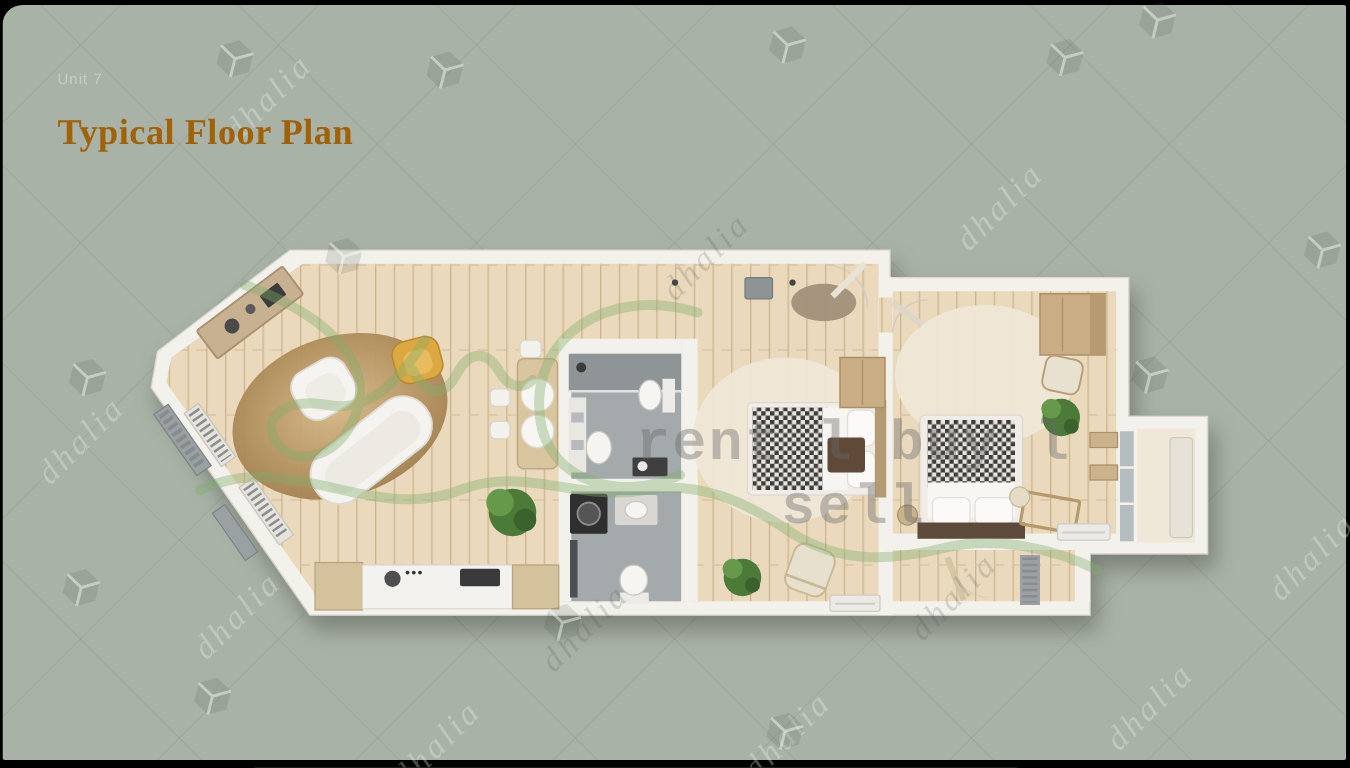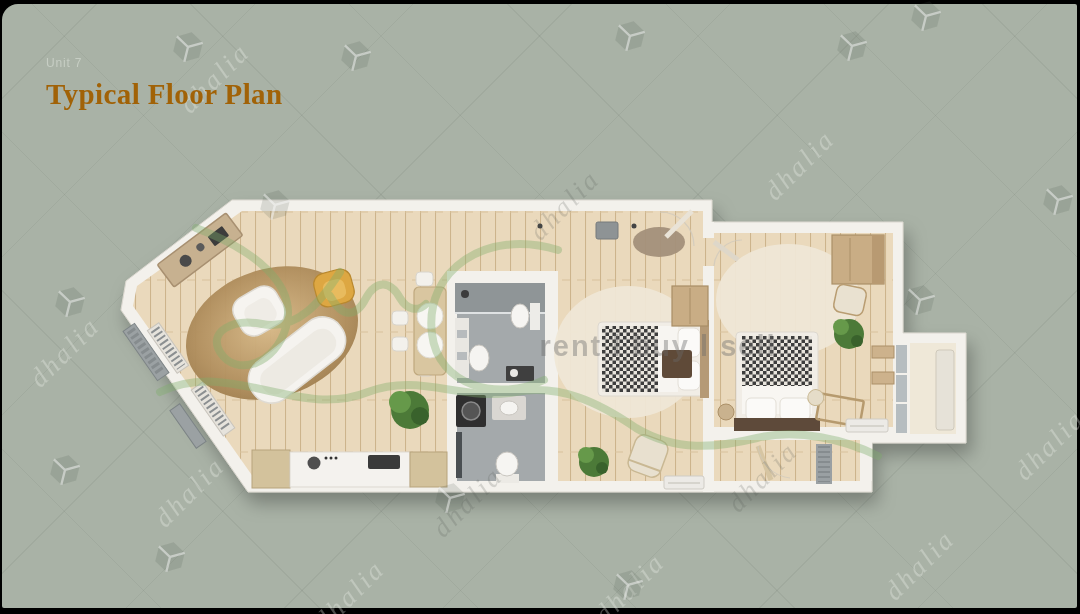--- a/index.html
+++ b/index.html
@@ -5,29 +5,29 @@
   html,body{margin:0;padding:0;background:#000;}
   .stage{position:relative;width:1080px;height:614px;background:#000;overflow:hidden;
          font-family:"Liberation Sans",sans-serif;}
   .canvas{position:absolute;left:2px;top:4px;right:3px;bottom:6px;
           background:
             repeating-linear-gradient(45deg, rgba(55,65,55,.07) 0 1px, transparent 1px 112px),
             repeating-linear-gradient(-45deg, rgba(55,65,55,.07) 0 1px, transparent 1px 112px),
             #a9b2a6;
           border-radius:16px 2px 2px 2px;}
   .header{position:absolute;left:46px;top:56px;z-index:6;}
-  .unit-label{font-size:12px;letter-spacing:.8px;color:#c7cec4;margin-bottom:8px;}
+  .unit-label{font-size:12px;letter-spacing:.8px;color:#c7cec4;margin-bottom:20px;}
   .title{margin:0;font-family:"Liberation Serif",serif;font-weight:700;font-size:29px;
          letter-spacing:.4px;color:#a16207;}
   .plan-svg{position:absolute;left:0;top:0;z-index:2;}
   .wm-layer{position:absolute;inset:0;z-index:4;pointer-events:none;}
   .wm-brand{position:absolute;left:452px;top:256px;width:412px;text-align:center;
             font-size:54px;font-weight:700;color:rgba(100,100,100,.48);letter-spacing:0;}
-  .wm-tagline{position:absolute;left:452px;top:330px;width:412px;text-align:center;
-            font-size:29px;font-weight:700;color:rgba(105,105,105,.40);letter-spacing:2px;}
+  .wm-tagline{position:absolute;left:477px;top:330px;width:412px;text-align:center;
+            font-size:45px;font-weight:700;color:rgba(105,105,105,.40);letter-spacing:2px;font-family:Liberation Mono, monospace;}
   .wm-dhalia{position:absolute;font-family:"Liberation Serif",serif;font-style:italic;
             font-size:27px;letter-spacing:3px;transform:translate(-50%,-50%) rotate(-45deg);}
   .wm-dhalia.light{color:rgba(245,248,242,.30);}
   .wm-dhalia.dark{color:rgba(80,85,78,.20);}
   .cube{position:absolute;width:38px;height:38px;transform:translate(-50%,-50%) rotate(14deg);
         color:rgba(75,85,75,.16);}
 </style>
 </head>
 <body>
 

